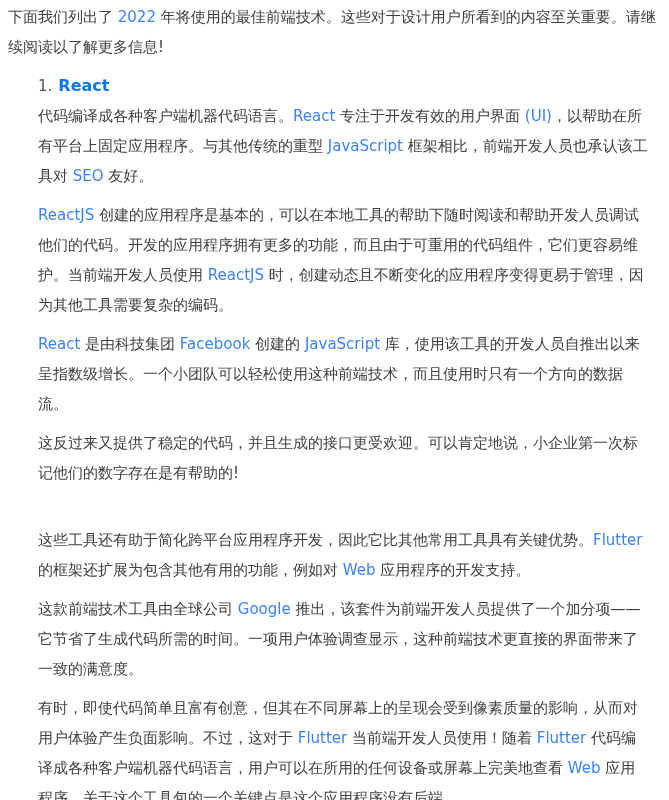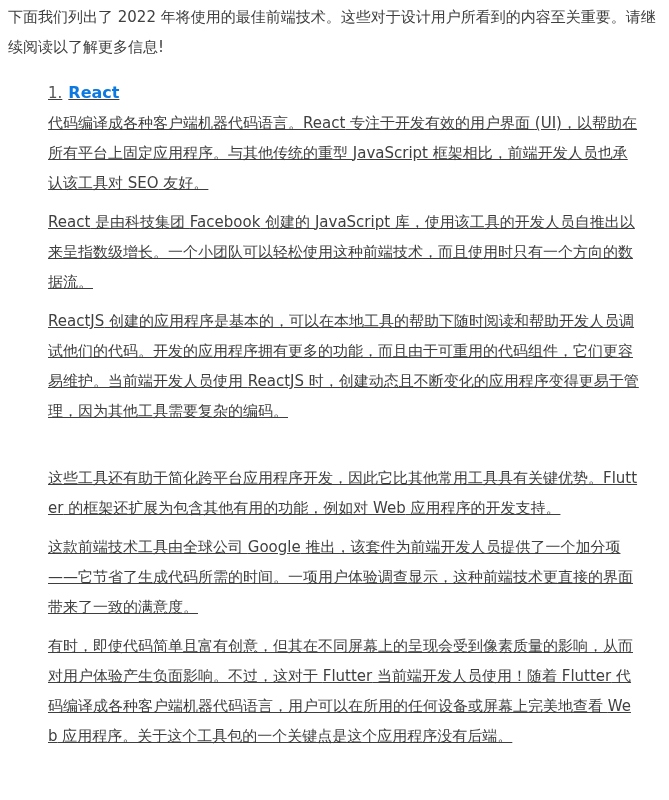--- a/index.html
+++ b/index.html
@@ -21,30 +21,29 @@
   }
   .para {
     margin: 0 0 9px 0;
     text-align: left;
     word-break: break-all;
   }
   .para:last-child {
     margin-bottom: 0;
   }
   .en {
-    color: #404040;
+    color: #3b82f6;
   }
   .tech-list {
     list-style: none;
     margin: 6px 0 0 0;
     padding: 0 0 0 24px;
   }
   .section {
-    margin: 16px;
-    text-decoration: underline;
+    margin: 6px;
   }
   .section + .section {
     margin-top: 37px;
   }
   .heading {
     margin: 0 0 0 0;
     line-height: 30px;
   }
   .heading .num {
     color: #555555;
@@ -64,22 +63,23 @@
 
   <p class="para"><span>下面我们列出了 </span><span class="en">2022</span><span> 年将使用的最佳前端技术。这些对于设计用户所看到的内容至关重要。请继续阅读以了解更多信息!</span></p>
 
   <ol class="tech-list">
 
     <li class="section">
       <div class="heading">
         <span class="num">1.</span><span class="title">React</span>
       </div>
       <p class="para"><span>代码编译成各种客户端机器代码语言。</span><span class="en">React</span><span> 专注于开发有效的用户界面 </span><span class="en">(UI)</span><span>，以帮助在所有平台上固定应用程序。与其他传统的重型 </span><span class="en">JavaScript</span><span> 框架相比，前端开发人员也承认该工具对 </span><span class="en">SEO</span><span> 友好。</span></p>
+      <p class="para"><span class="en">ReactJS</span><span> 创建的应用程序是基本的，可以在本地工具的帮助下随时阅读和帮助开发人员调试他们的代码。开发的应用程序拥有更多的功能，而且由于可重用的代码组件，它们更容易维护。当前端开发人员使用 </span><span class="en">ReactJS</span><span> 时，创建动态且不断变化的应用程序变得更易于管理，因为其他工具需要复杂的编码。</span></p>
       <p class="para"><span class="en">React</span><span> 是由科技集团 </span><span class="en">Facebook</span><span> 创建的 </span><span class="en">JavaScript</span><span> 库，使用该工具的开发人员自推出以来呈指数级增长。一个小团队可以轻松使用这种前端技术，而且使用时只有一个方向的数据流。</span></p>
-      <p class="para"><span class="en">ReactJS</span><span> 创建的应用程序是基本的，可以在本地工具的帮助下随时阅读和帮助开发人员调试他们的代码。开发的应用程序拥有更多的功能，而且由于可重用的代码组件，它们更容易维护。当前端开发人员使用 </span><span class="en">ReactJS</span><span> 时，创建动态且不断变化的应用程序变得更易于管理，因为其他工具需要复杂的编码。</span></p>
+      <p class="para"><span>这反过来又提供了稳定的代码，并且生成的接口更受欢迎。可以肯定地说，小企业第一次标记他们的数字存在是有帮助的!</span></p>
     </li>
 
     <li class="section">
       <p class="para"><span>这些工具还有助于简化跨平台应用程序开发，因此它比其他常用工具具有关键优势。</span><span class="en">Flutter</span><span> 的框架还扩展为包含其他有用的功能，例如对 </span><span class="en">Web</span><span> 应用程序的开发支持。</span></p>
       <p class="para"><span>这款前端技术工具由全球公司 </span><span class="en">Google</span><span> 推出，该套件为前端开发人员提供了一个加分项——它节省了生成代码所需的时间。一项用户体验调查显示，这种前端技术更直接的界面带来了一致的满意度。</span></p>
       <p class="para"><span>有时，即使代码简单且富有创意，但其在不同屏幕上的呈现会受到像素质量的影响，从而对用户体验产生负面影响。不过，这对于 </span><span class="en">Flutter</span><span> 当前端开发人员使用！随着 </span><span class="en">Flutter</span><span> 代码编译成各种客户端机器代码语言，用户可以在所用的任何设备或屏幕上完美地查看 </span><span class="en">Web</span><span> 应用程序。关于这个工具包的一个关键点是这个应用程序没有后端。</span></p>
     </li>
 
   </ol>
 </div>

